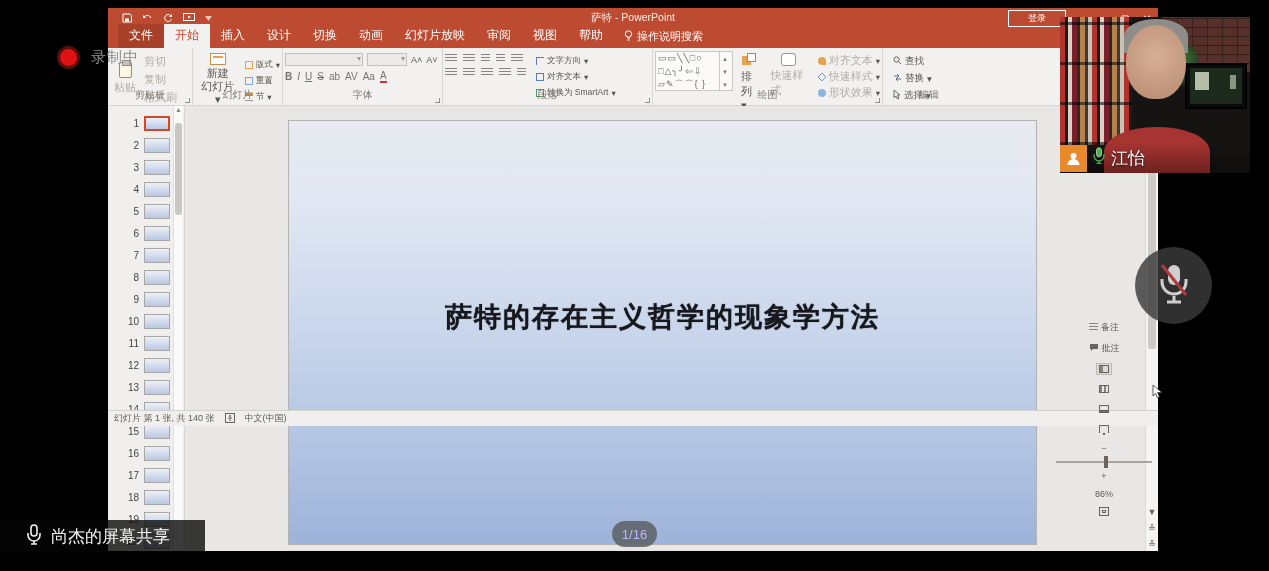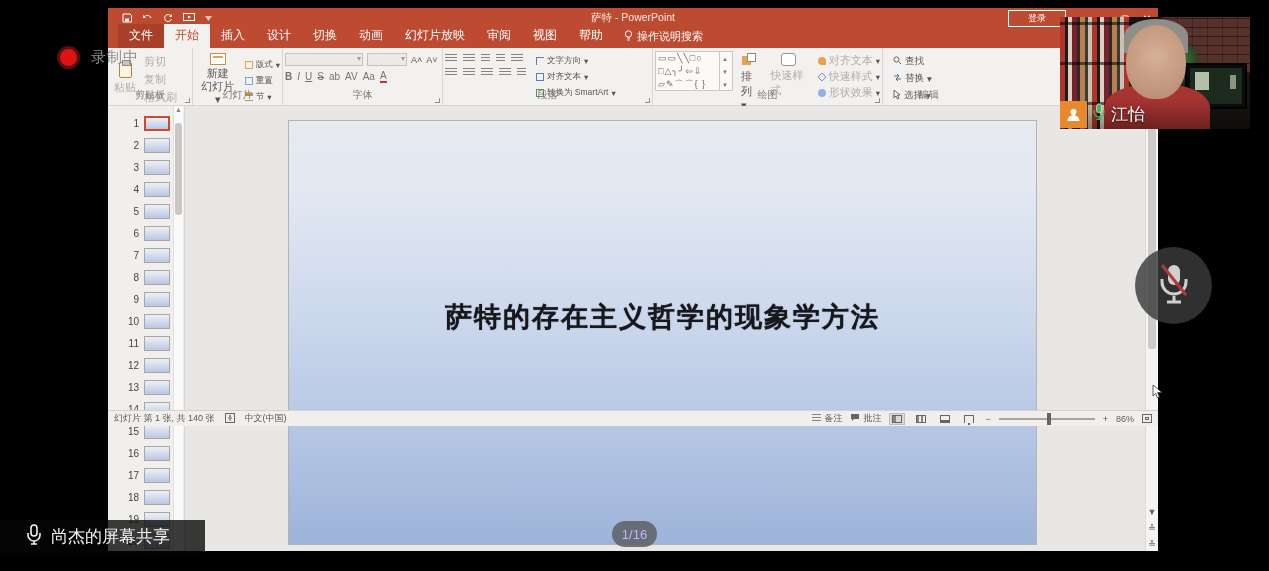--- a/index.html
+++ b/index.html
@@ -77,21 +77,21 @@
     font-family:"DejaVu Sans", sans-serif; text-shadow:0 0 1px #3a4050; }
 
   .mainscroll { position:absolute; right:0; top:0; width:13px; height:100%; background:#f6f4f3; border-left:1px solid #ddd9d6; font-size:8px; color:#7a736d; text-align:center; }
   .mainscroll .up { line-height:12px; }
   .mainscroll .mthumb { margin:1px 2px 0; height:230px; background:#cdcac7; border-radius:2px; }
   .mainscroll .navbtns { position:absolute; bottom:2px; left:0; right:0; display:flex; flex-direction:column; gap:6px; font-size:9px; color:#6b645e; }
 
   
   .statusbar { position:absolute; left:0; bottom:0; width:100%; height:16px; background:#f1efee; border-top:1px solid #d5d1ce; display:flex; align-items:center; font-size:9px; color:#5f5953; padding:0 6px; }
   .sb-left { display:flex; align-items:center; gap:10px; }
-  .sb-right { margin-left:auto; display:flex; align-items:center; gap:8px; }
+  .sb-right { margin-left:auto; display:flex; align-items:center; gap:8px;flex-direction:column; }
   .viewbtn { width:16px; height:12px; display:flex; align-items:center; justify-content:center; }
   .viewbtn.sel { background:#dcd8d5; border:1px solid #c0bbb7; }
   .vico { width:10px; height:8px; border:1px solid #6b645e; }
   .vico.norm { background:linear-gradient(90deg,#8a847e 0 3px,transparent 3px); }
   .vico.sort { background:repeating-linear-gradient(90deg,#8a847e 0 2px,transparent 2px 4px); }
   .vico.read { border-bottom:3px solid #6b645e; }
   .vico.show { border-radius:1px 1px 0 0; border-bottom:none; position:relative; }
   .vico.show:after { content:""; position:absolute; left:3px; top:7px; width:2px; height:2px; background:#6b645e; }
   .ztrack { width:96px; height:2px; background:#a9a49f; position:relative; }
   .ztrack .zthumb { position:absolute; left:50%; top:-5px; width:4px; height:12px; background:#6b645e; }
@@ -102,21 +102,21 @@
   .rec { position:absolute; left:60px; top:48px; display:flex; align-items:center; gap:14px; }
   .recdot { width:17px; height:17px; border-radius:50%; background:#e01313; box-shadow:0 0 0 3px #5a0f0f; }
   .reclabel { font-size:15px; color:#8f8f8f; letter-spacing:1px; }
 
   .sharebar { position:absolute; left:0; top:520px; width:205px; height:33px; background:rgba(5,5,5,0.78); display:flex; align-items:center; gap:9px; padding-left:26px; }
   .sharelabel { color:#f2f2f2; font-size:17px; }
 
   .counter { position:absolute; left:612px; top:521px; width:45px; height:26px; border-radius:13px; background:rgba(93,99,105,0.88); color:#c4b5fd; font-size:13px; display:flex; align-items:center; justify-content:center; }
 
   
-  .webcam { position:absolute; left:1060px; top:17px; width:190px; height:112px; background:#161412; overflow:hidden; }
+  .webcam { position:absolute; left:1060px; top:17px; width:190px; height:156px; background:#161412; overflow:hidden; }
   .bookshelf { position:absolute; left:0; top:0; width:72px; height:128px; background:#221810;
     background-image:
       repeating-linear-gradient(0deg, rgba(0,0,0,0.55) 0 3px, transparent 3px 40px),
       repeating-linear-gradient(90deg, #b0342c 0 5px, #1f1b18 5px 8px, #d9d2c4 8px 12px, #7a1f2e 12px 17px, #2e2a26 17px 20px, #b5824f 20px 25px, #3d3a36 25px 28px, #c9c2b4 28px 32px);
   }
   .brick { position:absolute; right:0; top:0; width:88px; height:56px; background:#56302a;
     background-image:
       repeating-linear-gradient(0deg, rgba(0,0,0,0.4) 0 1px, transparent 1px 9px),
       repeating-linear-gradient(90deg, rgba(0,0,0,0.28) 0 1px, transparent 1px 15px); }
   .plant { position:absolute; right:52px; top:26px; width:30px; height:42px; border-radius:50%;

